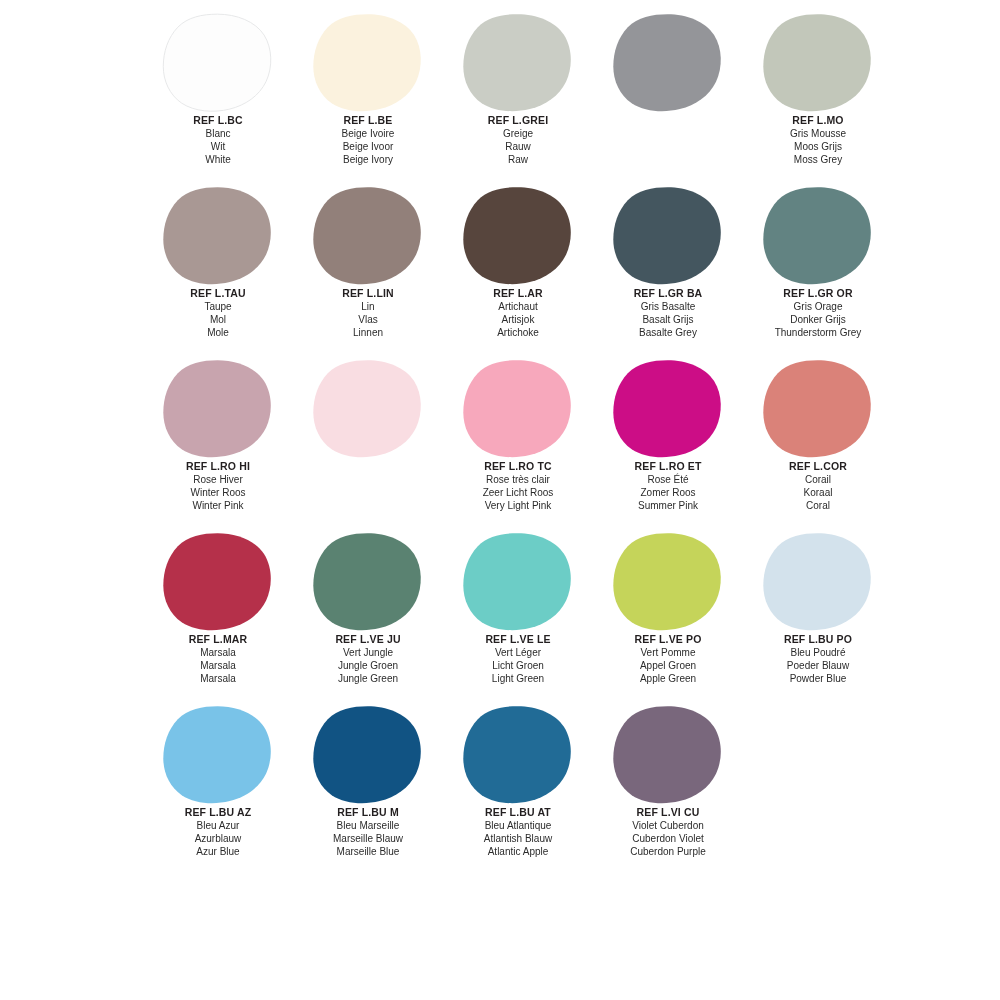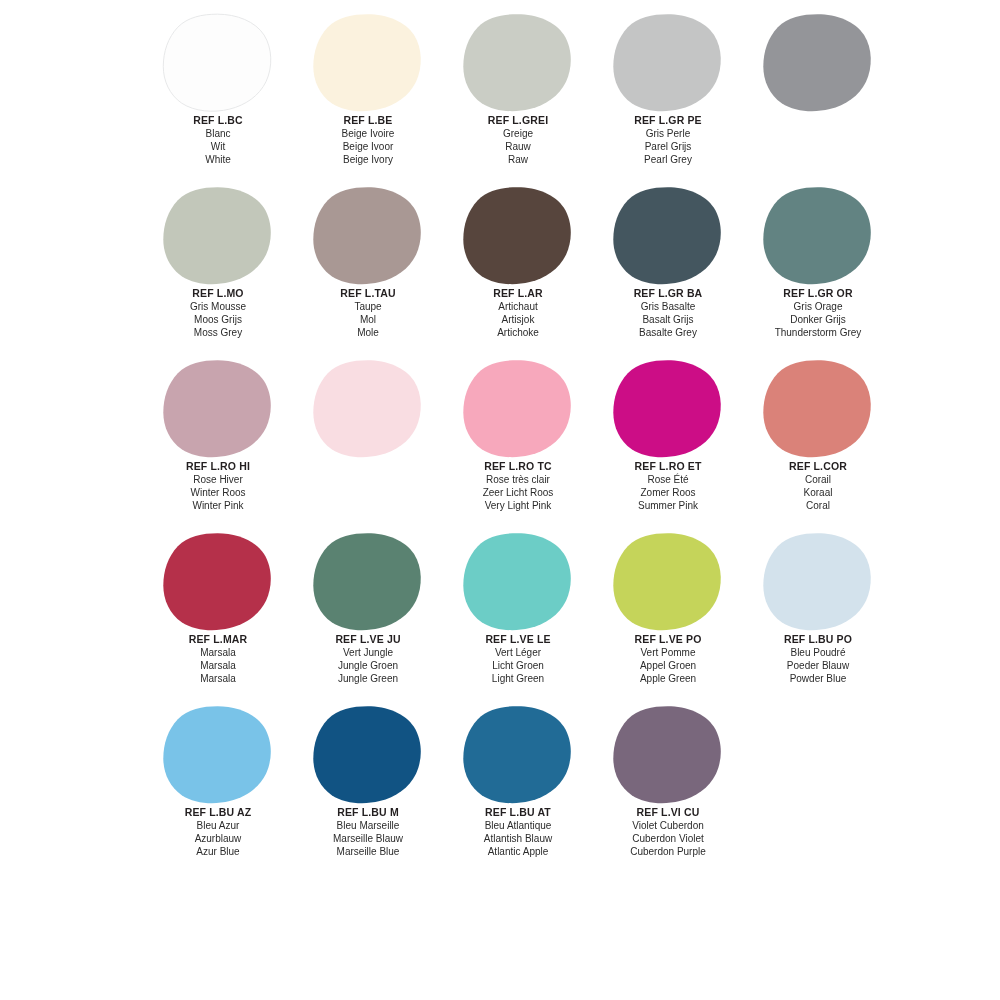--- a/index.html
+++ b/index.html
@@ -111,33 +111,20 @@
         <div class="labels">
           <div class="ref">REF L.GREI</div>
           <div class="name">Greige</div>
           <div class="name">Rauw</div>
           <div class="name">Raw</div>
         </div>
       </div>
       <div class="cell">
         <div class="blob-wrap">
           <svg viewBox="0 0 114 102" xmlns="http://www.w3.org/2000/svg">
-            <path d="M56.5,1.2 C76,1.2 95,8.5 104,22.5 C112.5,36 113,55 106,70 C99,84.5 85,94 69,98 C52,102.2 33,100.5 20,92 C7.5,83.5 1.2,69 1.2,54.5 C1.2,39.5 6,25 16,14.5 C26,4.2 41,1.2 56.5,1.2 Z" fill="#C4C5C5"></path>
-          </svg>
-        </div>
-        <div class="labels">
-          <div class="ref">REF L.GR PE</div>
-          <div class="name">Gris Perle</div>
-          <div class="name">Parel Grijs</div>
-          <div class="name">Pearl Grey</div>
-        </div>
-      </div>
-      <div class="cell">
-        <div class="blob-wrap">
-          <svg viewBox="0 0 114 102" xmlns="http://www.w3.org/2000/svg">
             <path d="M56.5,1.2 C76,1.2 95,8.5 104,22.5 C112.5,36 113,55 106,70 C99,84.5 85,94 69,98 C52,102.2 33,100.5 20,92 C7.5,83.5 1.2,69 1.2,54.5 C1.2,39.5 6,25 16,14.5 C26,4.2 41,1.2 56.5,1.2 Z" fill="#949599"></path>
           </svg>
         </div>
       </div>
       <div class="cell">
         <div class="blob-wrap">
           <svg viewBox="0 0 114 102" xmlns="http://www.w3.org/2000/svg">
             <path d="M56.5,1.2 C76,1.2 95,8.5 104,22.5 C112.5,36 113,55 106,70 C99,84.5 85,94 69,98 C52,102.2 33,100.5 20,92 C7.5,83.5 1.2,69 1.2,54.5 C1.2,39.5 6,25 16,14.5 C26,4.2 41,1.2 56.5,1.2 Z" fill="#C2C7BA"></path>
           </svg>
         </div>
@@ -152,20 +139,33 @@
         <div class="blob-wrap">
           <svg viewBox="0 0 114 102" xmlns="http://www.w3.org/2000/svg">
             <path d="M56.5,1.2 C76,1.2 95,8.5 104,22.5 C112.5,36 113,55 106,70 C99,84.5 85,94 69,98 C52,102.2 33,100.5 20,92 C7.5,83.5 1.2,69 1.2,54.5 C1.2,39.5 6,25 16,14.5 C26,4.2 41,1.2 56.5,1.2 Z" fill="#A99894"></path>
           </svg>
         </div>
         <div class="labels">
           <div class="ref">REF L.TAU</div>
           <div class="name">Taupe</div>
           <div class="name">Mol</div>
           <div class="name">Mole</div>
+        </div>
+      </div>
+      <div class="cell">
+        <div class="blob-wrap">
+          <svg viewBox="0 0 114 102" xmlns="http://www.w3.org/2000/svg">
+            <path d="M56.5,1.2 C76,1.2 95,8.5 104,22.5 C112.5,36 113,55 106,70 C99,84.5 85,94 69,98 C52,102.2 33,100.5 20,92 C7.5,83.5 1.2,69 1.2,54.5 C1.2,39.5 6,25 16,14.5 C26,4.2 41,1.2 56.5,1.2 Z" fill="#92807A"></path>
+          </svg>
+        </div>
+        <div class="labels">
+          <div class="ref">REF L.LIN</div>
+          <div class="name">Lin</div>
+          <div class="name">Vlas</div>
+          <div class="name">Linnen</div>
         </div>
       </div>
       <div class="cell">
         <div class="blob-wrap">
           <svg viewBox="0 0 114 102" xmlns="http://www.w3.org/2000/svg">
             <path d="M56.5,1.2 C76,1.2 95,8.5 104,22.5 C112.5,36 113,55 106,70 C99,84.5 85,94 69,98 C52,102.2 33,100.5 20,92 C7.5,83.5 1.2,69 1.2,54.5 C1.2,39.5 6,25 16,14.5 C26,4.2 41,1.2 56.5,1.2 Z" fill="#57453D"></path>
           </svg>
         </div>
         <div class="labels">
           <div class="ref">REF L.AR</div>

